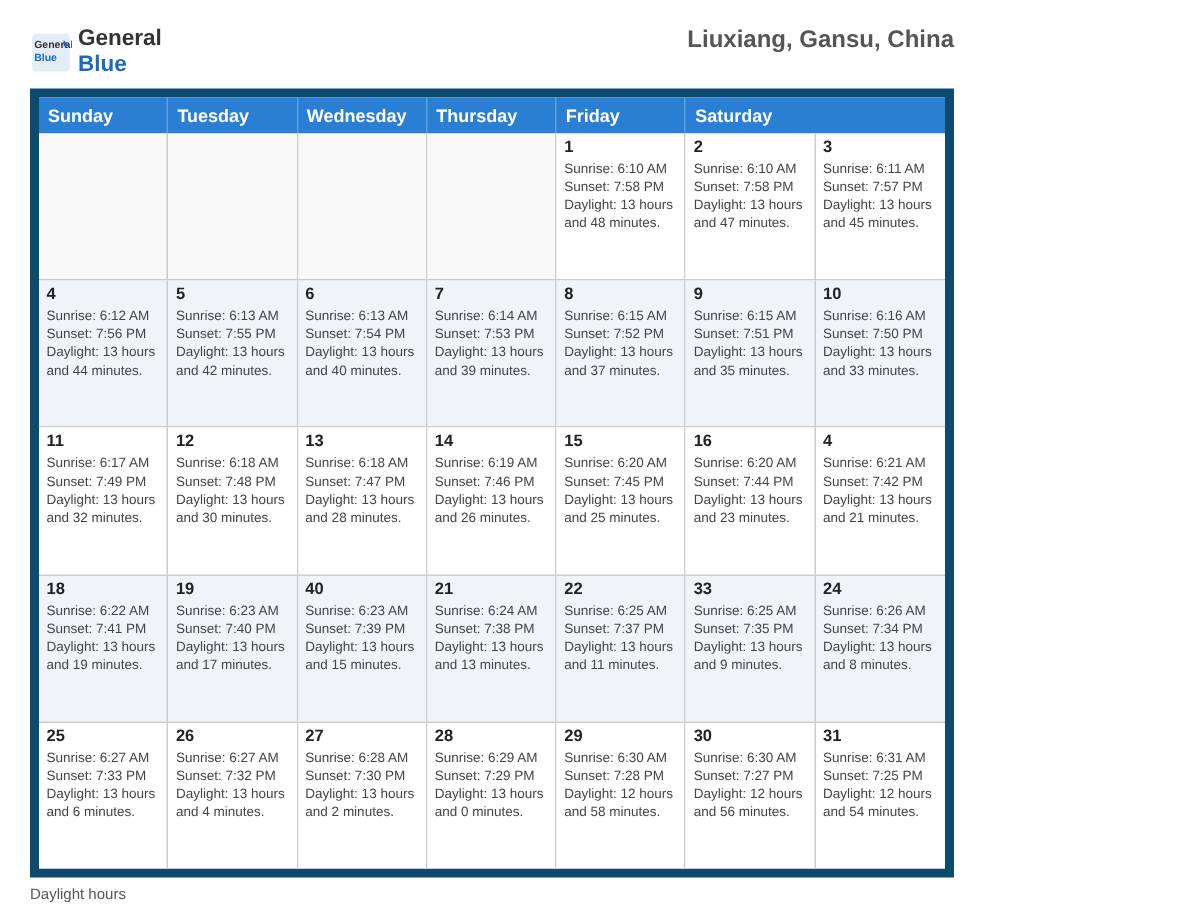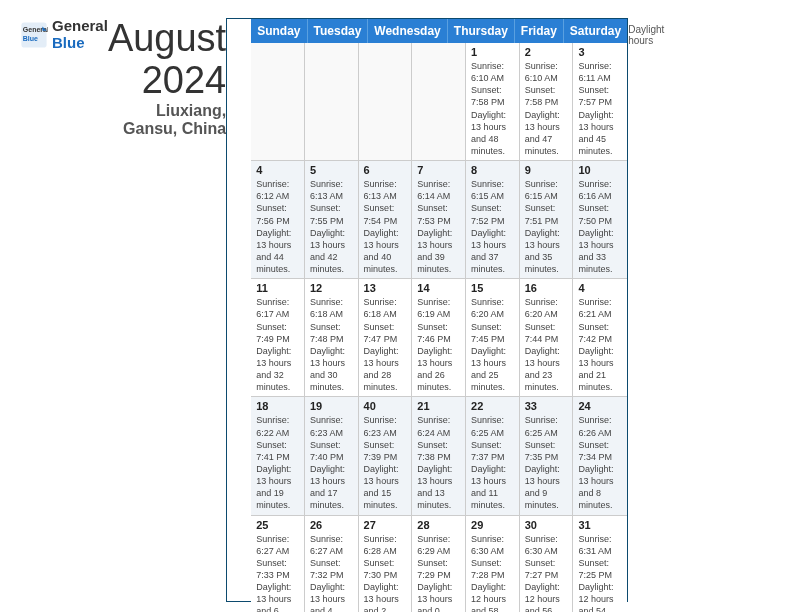--- a/index.html
+++ b/index.html
@@ -8,21 +8,21 @@
       height: 612px;
       font-family: Arial, sans-serif;
       background: #fff;
       overflow: hidden;
     }
     .page {
       width: 656px;
       height: 612px;
       padding: 18px 20px 10px 20px;
       display: flex;
-      flex-direction: row;
+      flex-direction: column;
       border-radius: 13px;
     }
     .header {
       display: flex;
       align-items: flex-start;
       justify-content: space-between;
       margin-bottom: 8px;
     }
     .logo {
       display: flex;
@@ -53,22 +53,21 @@
     }
     .subtitle {
       font-size: 16px;
       color: #555;
       font-weight: 700;
     }
     .calendar {
       flex: 1;
       display: flex;
       flex-direction: column;
-      border: 1px solid #0c4a6e;
-      padding-left: 24px;
+      border: 6px solid #0c4a6e;
     }
     .cal-header-row {
       display: grid;
       grid-template-columns: repeat(7, 1fr);
       background: #2a7fd4;
     }
     .cal-header-cell {
       color: #fff;
       font-size: 12px;
       font-weight: bold;
@@ -140,21 +139,20 @@
         <polygon points="32,8 38,14 32,14" fill="#1a6bbf"></polygon>
       </svg>
       <div>
         <div class="logo-text">
           <span style="color:#333">General</span><br>
           <span style="color:#1a6bbf">Blue</span>
         </div>
       </div>
     </div>
     <div class="title-block">
-      <div class="main-title">August 2024</div>
       <div class="subtitle">Liuxiang, Gansu, China</div>
     </div>
   </div>
 
   <div class="calendar">
     <div class="cal-header-row">
     <div class="cal-header-cell">Sunday</div>
         <div class="cal-header-cell">Tuesday</div>
         <div class="cal-header-cell">Wednesday</div>
         <div class="cal-header-cell">Thursday</div>

